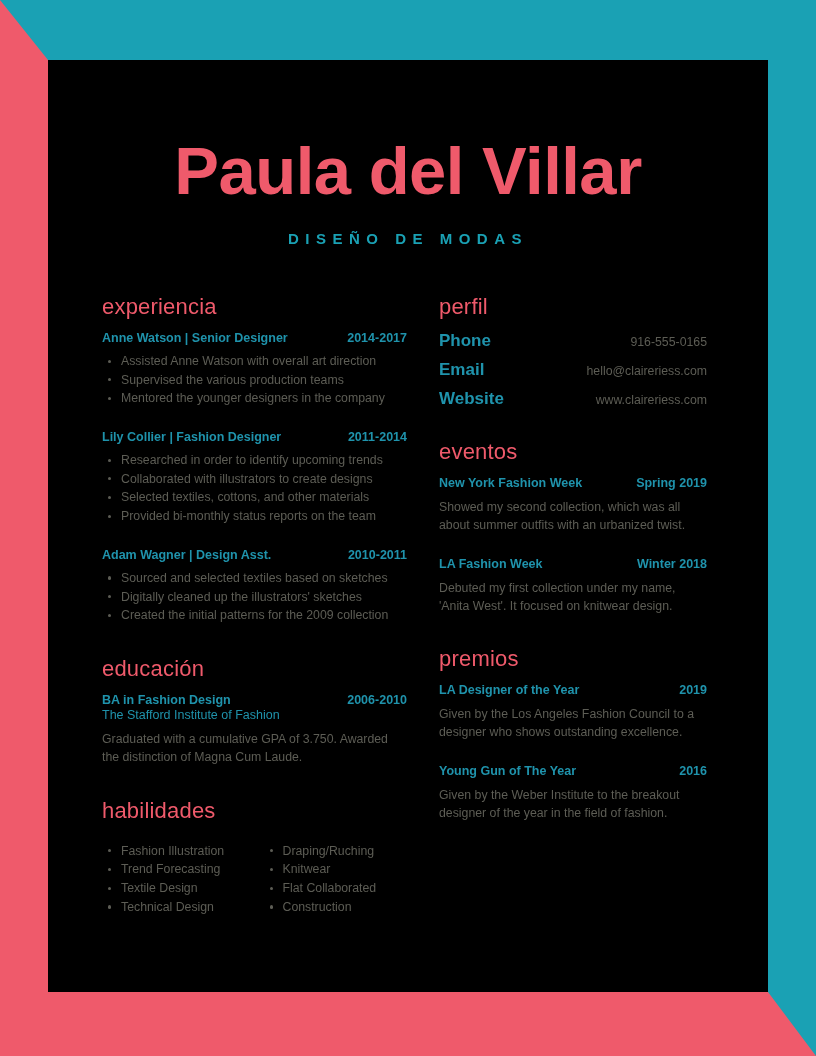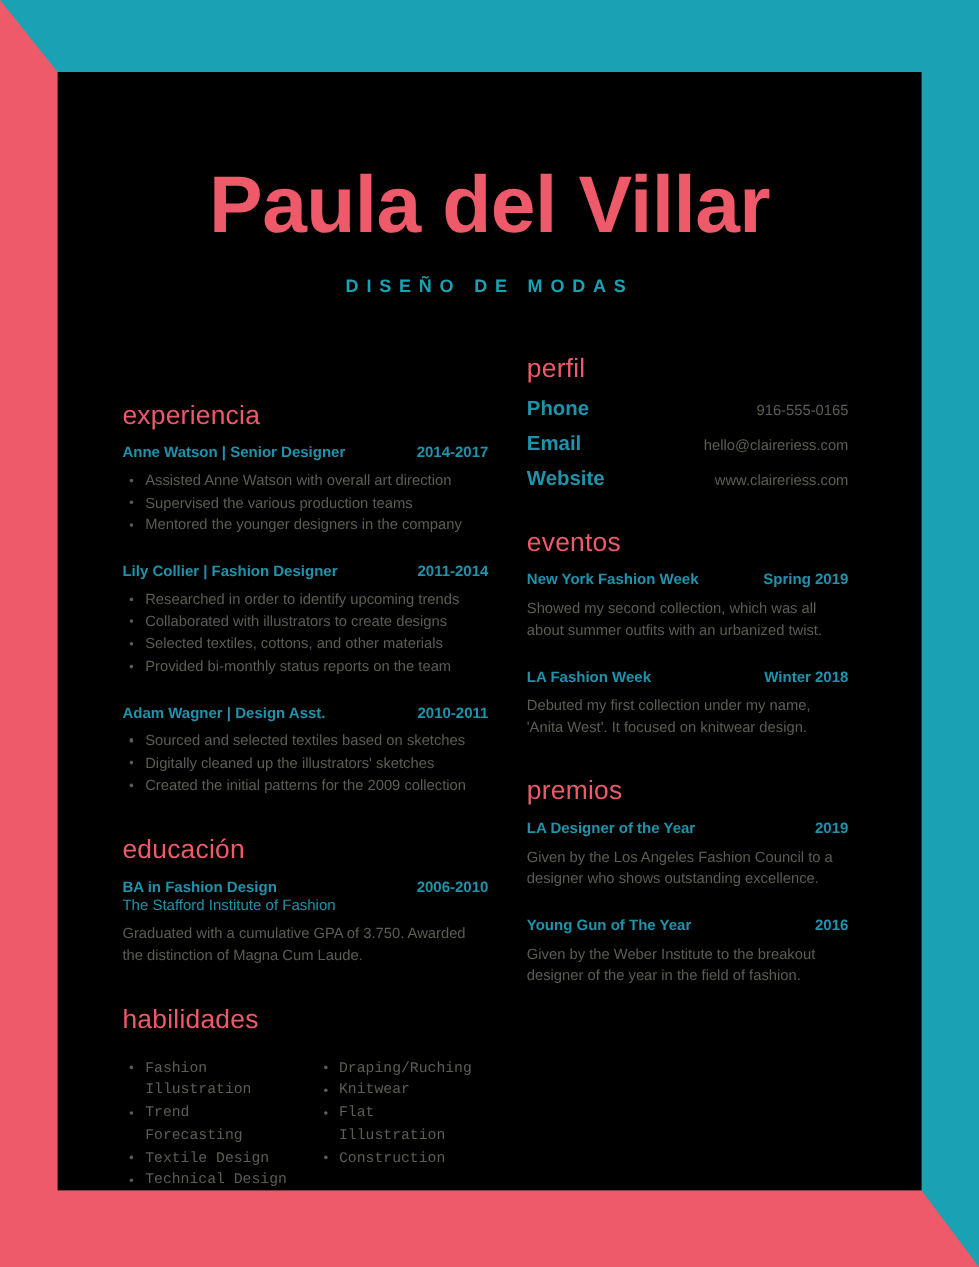--- a/index.html
+++ b/index.html
@@ -70,21 +70,21 @@
     text-transform: uppercase;
   }
 
   
   .columns {
     display: flex;
     padding: 47px 54px 0 54px;
     gap: 32px;
   }
 
-  .col-left  { width: 305px; flex: none; margin-top: 39px; }
+  .col-left  { width: 305px; flex: none; }
   .col-right { width: 268px; flex: none; }
 
   
   .section-title {
     font-size: 22px;
     color: #ef5a6b;
     font-weight: normal;
     letter-spacing: 0.2px;
     margin-bottom: 11px;
   }
@@ -163,21 +163,21 @@
     font-weight: bold;
   }
 
   .contact-value {
     color: #5d5d55;
     font-size: 12.3px;
   }
 
   
   .skills-wrap { display: flex; gap: 18px; margin-top: 2px; }
-  .skills-wrap ul { width: 148px; font-family: Liberation Mono, monospace; }
+  .skills-wrap ul { width: 148px; }
 </style>
 </head>
 <body>
 
 <div class="bg-layer">
   <div class="teal-top"></div>
   <div class="teal-right"></div>
 </div>
 
 <div class="page">
@@ -249,21 +249,21 @@
         <div class="skills-wrap">
           <ul class="bullets">
             <li>Fashion Illustration</li>
             <li>Trend Forecasting</li>
             <li>Textile Design</li>
             <li>Technical Design</li>
           </ul>
           <ul class="bullets">
             <li>Draping/Ruching</li>
             <li>Knitwear</li>
-            <li>Flat Illustration</li>
+            <li>Flat Collaborated</li>
             <li>Construction</li>
           </ul>
         </div>
       </div>
 
     </div>
 
     <div class="col-right">
 
       <div class="section">

